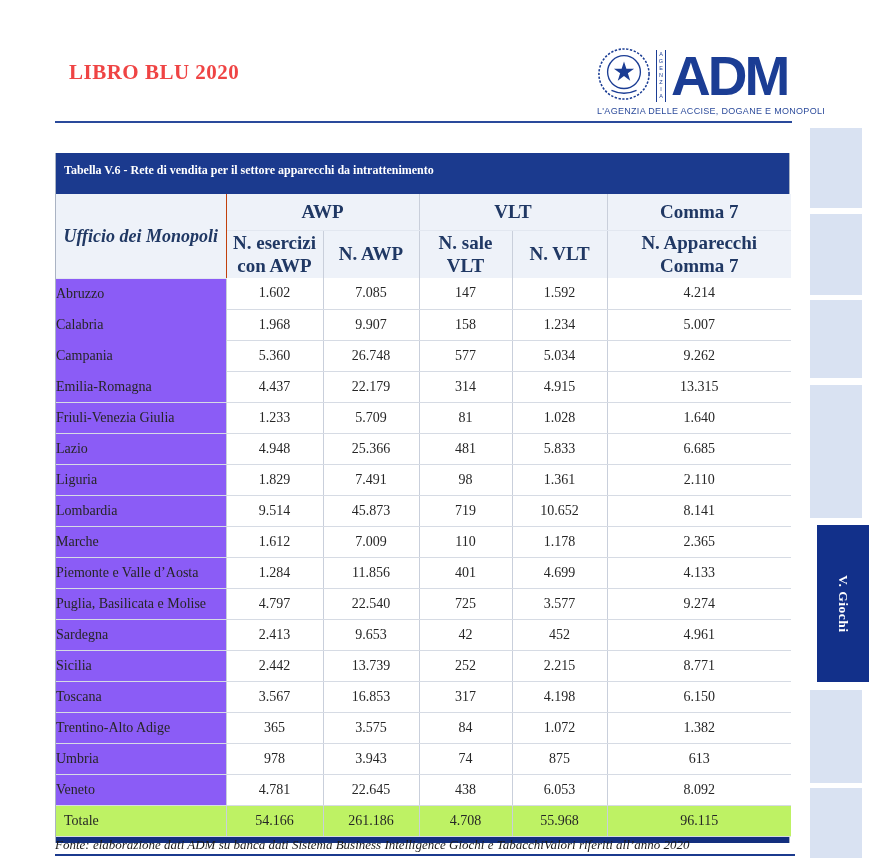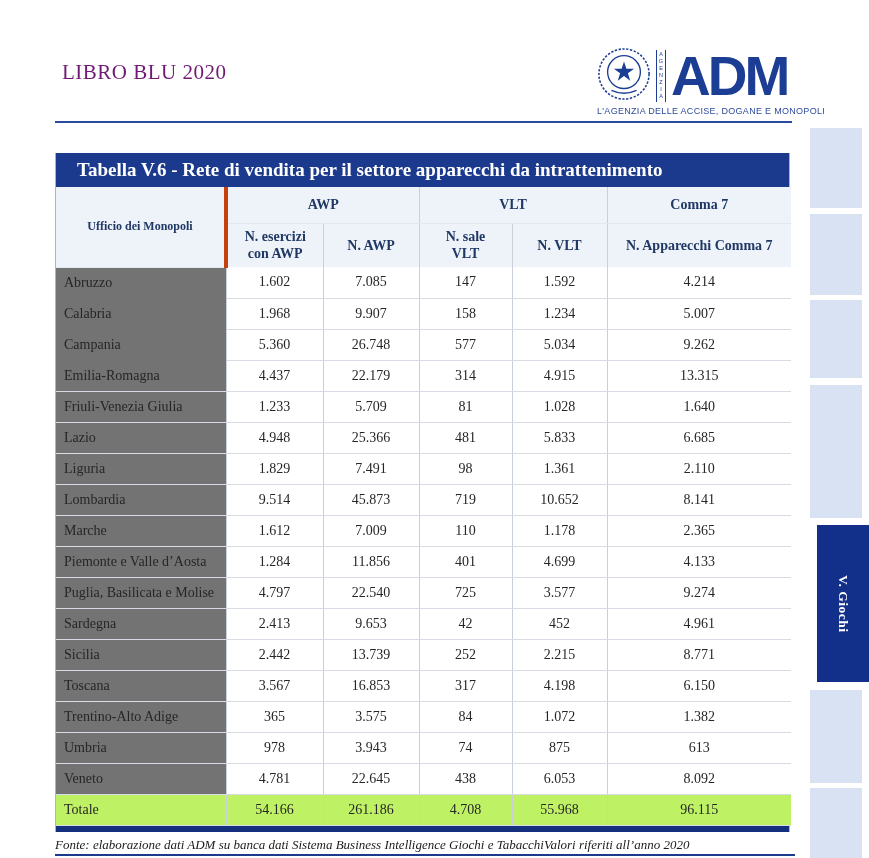--- a/index.html
+++ b/index.html
@@ -3,22 +3,22 @@
 <meta charset="utf-8">
 <style>
   * { margin:0; padding:0; box-sizing:border-box; }
   html,body { background:#ffffff; }
   .page {
     position:relative; width:869px; height:858px; background:#ffffff;
     font-family:"Liberation Serif", serif; overflow:hidden;
   }
   
   .doc-title {
-    position:absolute; left:62px; top:60px;
-    font-size:21px; font-weight:normal; color:#701a75; letter-spacing:.5px;
+    position:absolute; left:69px; top:60px;
+    font-size:21px; font-weight:bold; color:#ef4444; letter-spacing:.5px;
   }
   .logo { position:absolute; left:597px; top:46px; width:195px; }
   .logo-row { display:flex; align-items:flex-end; }
   .emblem { width:54px; height:56px; }
   .agenzia-strip {
     writing-mode:vertical-rl; text-orientation:upright;
     font-family:"Liberation Sans", sans-serif; font-size:5.5px; color:#1b3d94;
     border-left:1px solid #1b3d94; border-right:1px solid #1b3d94;
     padding:1px 1px; margin:0 5px; height:52px; display:flex; align-items:center;
     letter-spacing:1px;
@@ -31,34 +31,34 @@
     margin-top:4px; font-family:"Liberation Sans", sans-serif;
     font-size:9px; color:#2c4b9b; letter-spacing:.3px; white-space:nowrap;
   }
   .header-rule { position:absolute; left:55px; top:121px; width:737px; height:2px; background:#2a4a9b; }
   
   .table-outer {
     position:absolute; left:55px; top:153px; width:735px;
     border-left:1px solid #aab3c3; border-right:1px solid #aab3c3;
   }
   .table-title {
-    background:#1b3a8e; color:#ffffff; height:34px; line-height:34px;
-    font-size:19px; font-weight:bold; padding-left:21px;
+    background:#1b3a8e; color:#ffffff; height:41px; line-height:34px;
+    font-size:12px; font-weight:bold; padding-left:8px;
   }
   table { width:100%; border-collapse:collapse; table-layout:fixed; }
   thead th {
-    background:#eef2f9; color:#203864; font-weight:bold; font-size:14px;
+    background:#eef2f9; color:#203864; font-weight:bold; font-size:19px;
     text-align:center; vertical-align:middle; white-space:pre-line; line-height:1.25;
   }
   tr.group-row th { height:36px; border-bottom:1px solid #e2e7f0; }
   tr.sub-row th  { height:44px; }
-  th.rowhead { border-right:4px solid #c2410c; font-size:12px; }
+  th.rowhead { border-right:1px solid #c2410c; font-size:18px;font-style:italic; }
   .col-border { border-left:1px solid #c9cfdb; }
   tbody td, tr.total-row td { height:31px; font-size:14px; color:#262626; }
-  tbody td.region { background:#737373; padding-left:8px; text-align:left; border-right:1px solid #c9cfdb; }
+  tbody td.region { background:#8b5cf6; text-align:left; border-right:1px solid #c9cfdb; }
   tbody td.val { text-align:center; background:#ffffff; }
   tbody tr td { border-bottom:1px solid #d6dbe4; }
   tbody tr:nth-child(-n+3) td.region { border-bottom-color:transparent; }
   tr.total-row td { background:#bef264; border-top:1px solid #c3cbd9; }
   tr.total-row td.region { padding-left:8px; text-align:left; border-right:1px solid #c9cfdb; }
   tr.total-row td.val { text-align:center; font-weight:normal; }
   .table-bottom-bar { height:6px; background:#132f7e; }
   
   .footer {
     position:absolute; left:55px; top:837px; width:738px;

